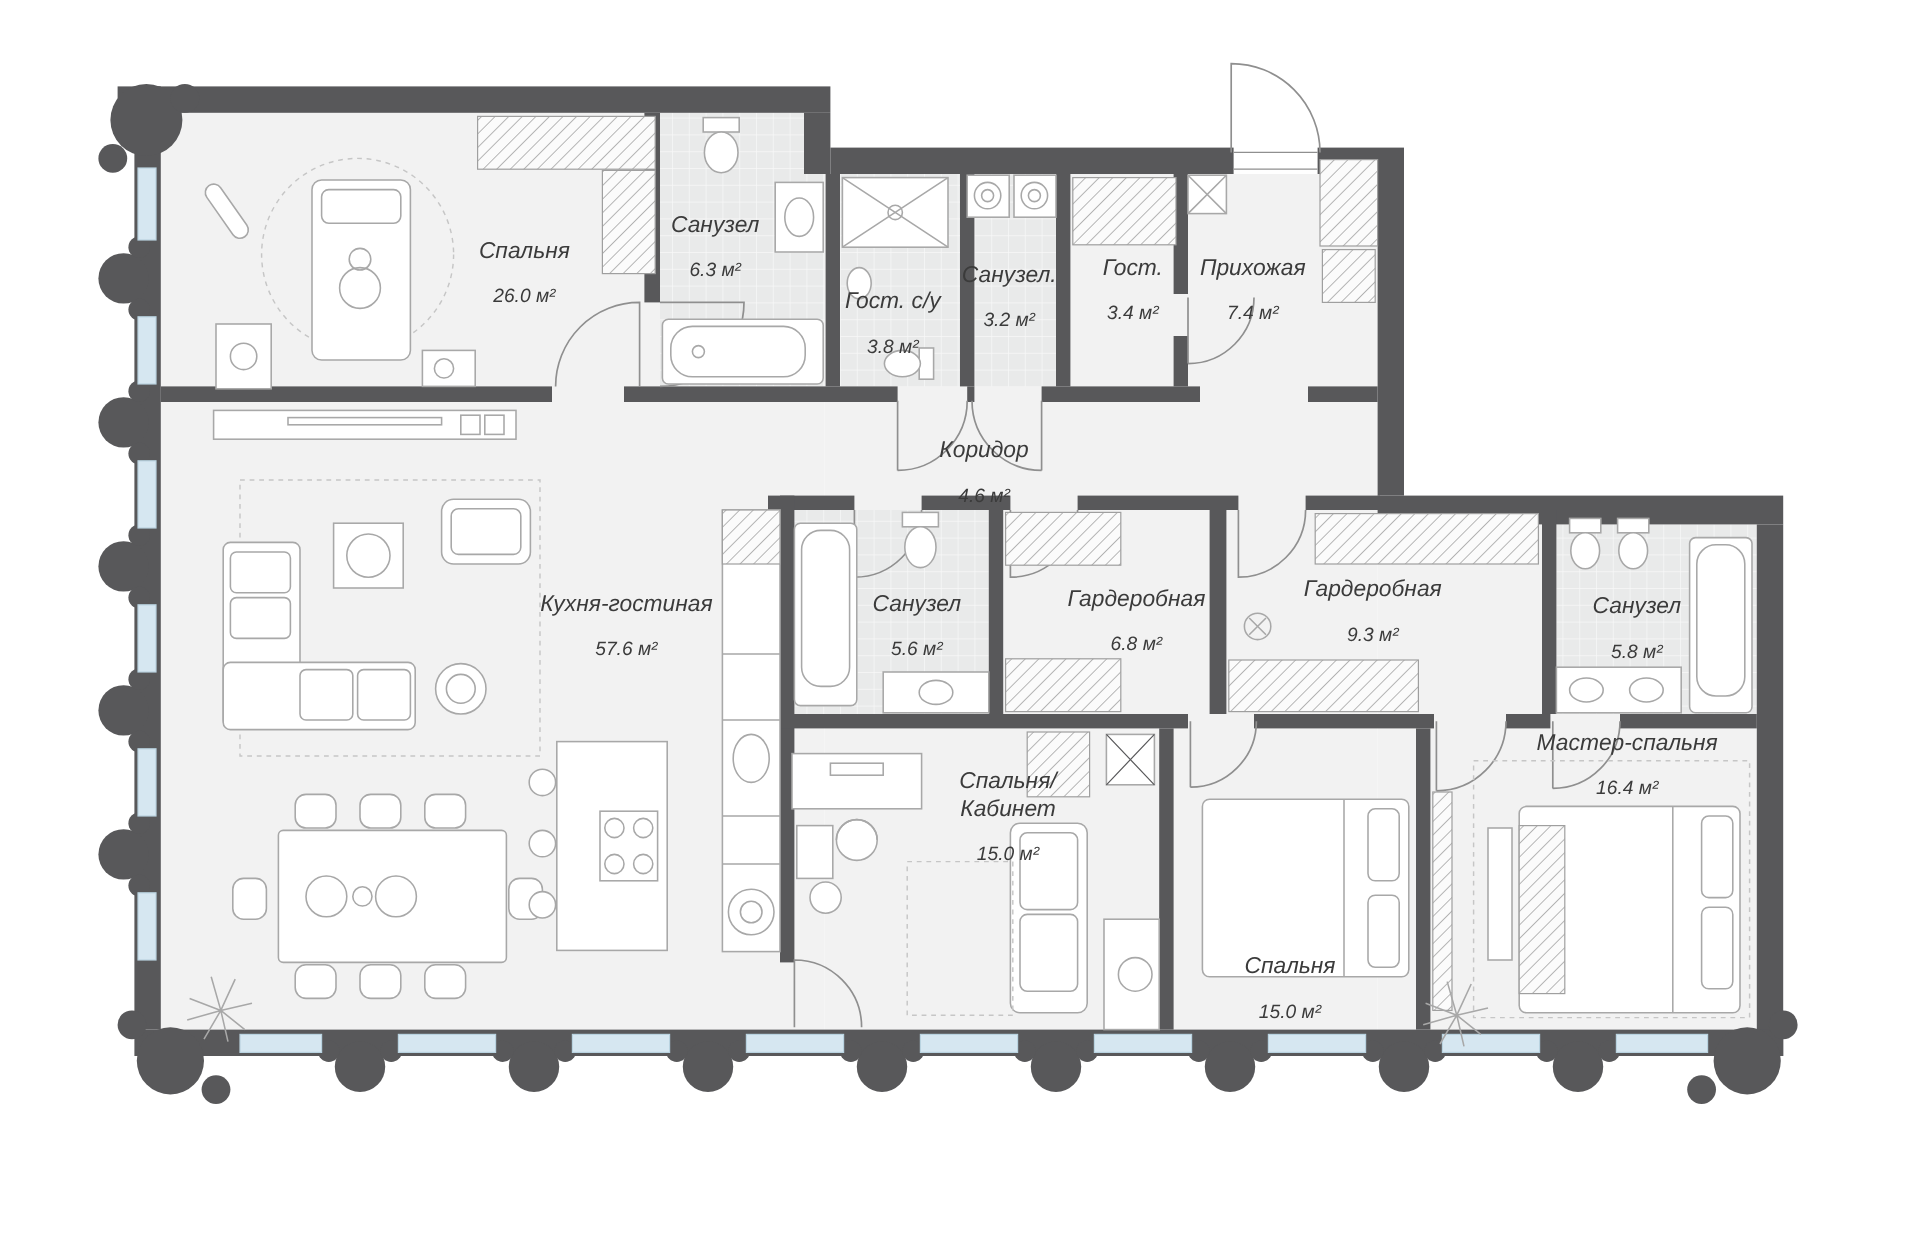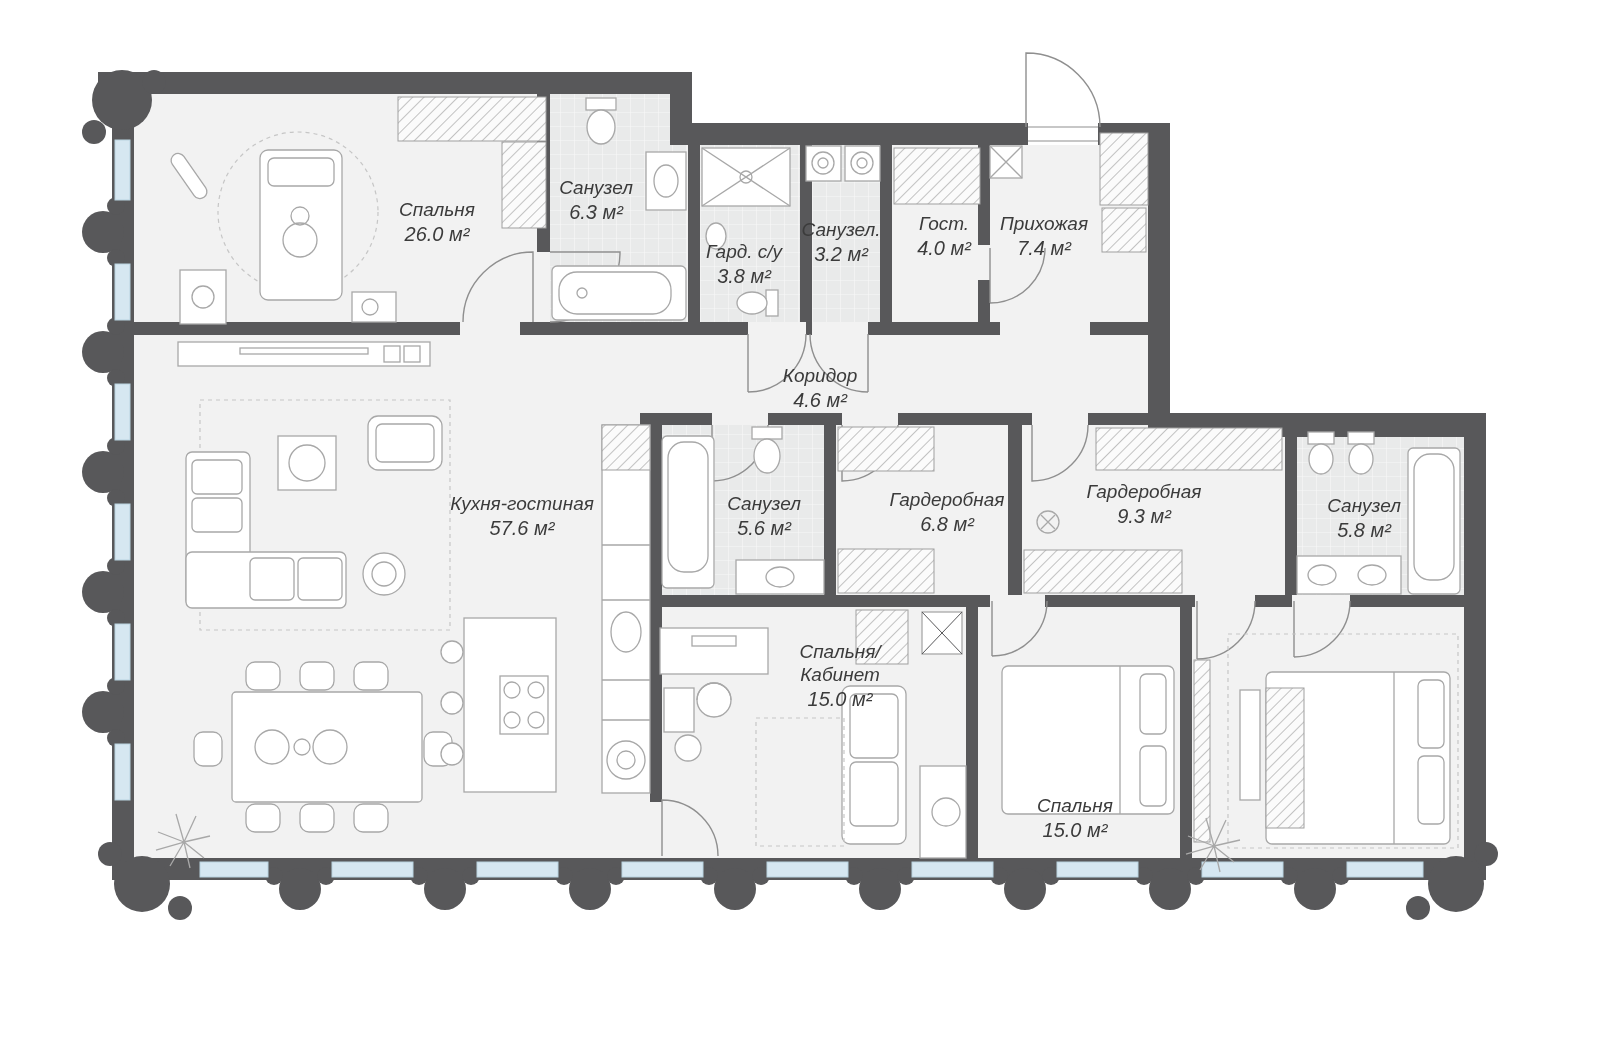--- a/index.html
+++ b/index.html
@@ -8,21 +8,21 @@
   .stage svg{position:absolute;left:0;top:0;}
   .wall{fill:#58585a;}
   .f{fill:#ffffff;stroke:#a8a8a8;stroke-width:1.3;}
   .fn{fill:none;stroke:#a8a8a8;stroke-width:1.3;}
   .hatch{fill:url(#hatch);stroke:#9f9f9f;stroke-width:1;}
   .dash2{fill:none;stroke:#c6c6c6;stroke-width:1.2;stroke-dasharray:4 4;}
   .door{fill:none;stroke:#8f8f8f;stroke-width:1.4;}
   .win{fill:#d6e7f1;stroke:#b9d3e0;stroke-width:1;}
   .room-label{position:absolute;transform:translateX(-50%);text-align:center;color:#3b3b3b;font-style:italic;}
   .room-name{font-size:19px;line-height:1.22;white-space:pre-line;}
-  .room-area{font-size:20px;line-height:1.25;margin-top:1px;}
+  .room-area{font-size:16px;line-height:1.25;margin-top:17px;}
 </style>
 </head>
 <body>
 
 <div class="stage">
 <svg width="1600" height="1049" viewBox="0 0 1600 1049">
   <defs>
     <pattern id="hatch" width="8" height="8" patternUnits="userSpaceOnUse" patternTransform="rotate(45)">
       <rect width="8" height="8" fill="#fbfbfb"></rect>
       <line x1="0" y1="0" x2="0" y2="8" stroke="#a3a3a3" stroke-width="1.3"></line>
@@ -344,30 +344,30 @@
 
   <div class="room-label" style="left:437px;top:198px">
     <div class="room-name">Спальня</div>
     <div class="room-area">26.0 м²</div>
   </div>
   <div class="room-label" style="left:596px;top:176px">
     <div class="room-name">Санузел</div>
     <div class="room-area">6.3 м²</div>
   </div>
   <div class="room-label" style="left:744px;top:240px">
-    <div class="room-name">Гард. с/у</div>
+    <div class="room-name">Гост. с/у</div>
     <div class="room-area">3.8 м²</div>
   </div>
   <div class="room-label" style="left:841px;top:218px">
     <div class="room-name">Санузел.</div>
     <div class="room-area">3.2 м²</div>
   </div>
   <div class="room-label" style="left:944px;top:212px">
     <div class="room-name">Гост.</div>
-    <div class="room-area">4.0 м²</div>
+    <div class="room-area">3.4 м²</div>
   </div>
   <div class="room-label" style="left:1044px;top:212px">
     <div class="room-name">Прихожая</div>
     <div class="room-area">7.4 м²</div>
   </div>
   <div class="room-label" style="left:820px;top:364px">
     <div class="room-name">Коридор</div>
     <div class="room-area">4.6 м²</div>
   </div>
   <div class="room-label" style="left:522px;top:492px">
@@ -392,13 +392,17 @@
   </div>
   <div class="room-label" style="left:840px;top:640px">
     <div class="room-name">Спальня/
 Кабинет</div>
     <div class="room-area">15.0 м²</div>
   </div>
   <div class="room-label" style="left:1075px;top:794px">
     <div class="room-name">Спальня</div>
     <div class="room-area">15.0 м²</div>
   </div>
+  <div class="room-label" style="left:1356px;top:608px">
+    <div class="room-name">Мастер-спальня</div>
+    <div class="room-area">16.4 м²</div>
+  </div>
 </div>
 
 </body></html>

